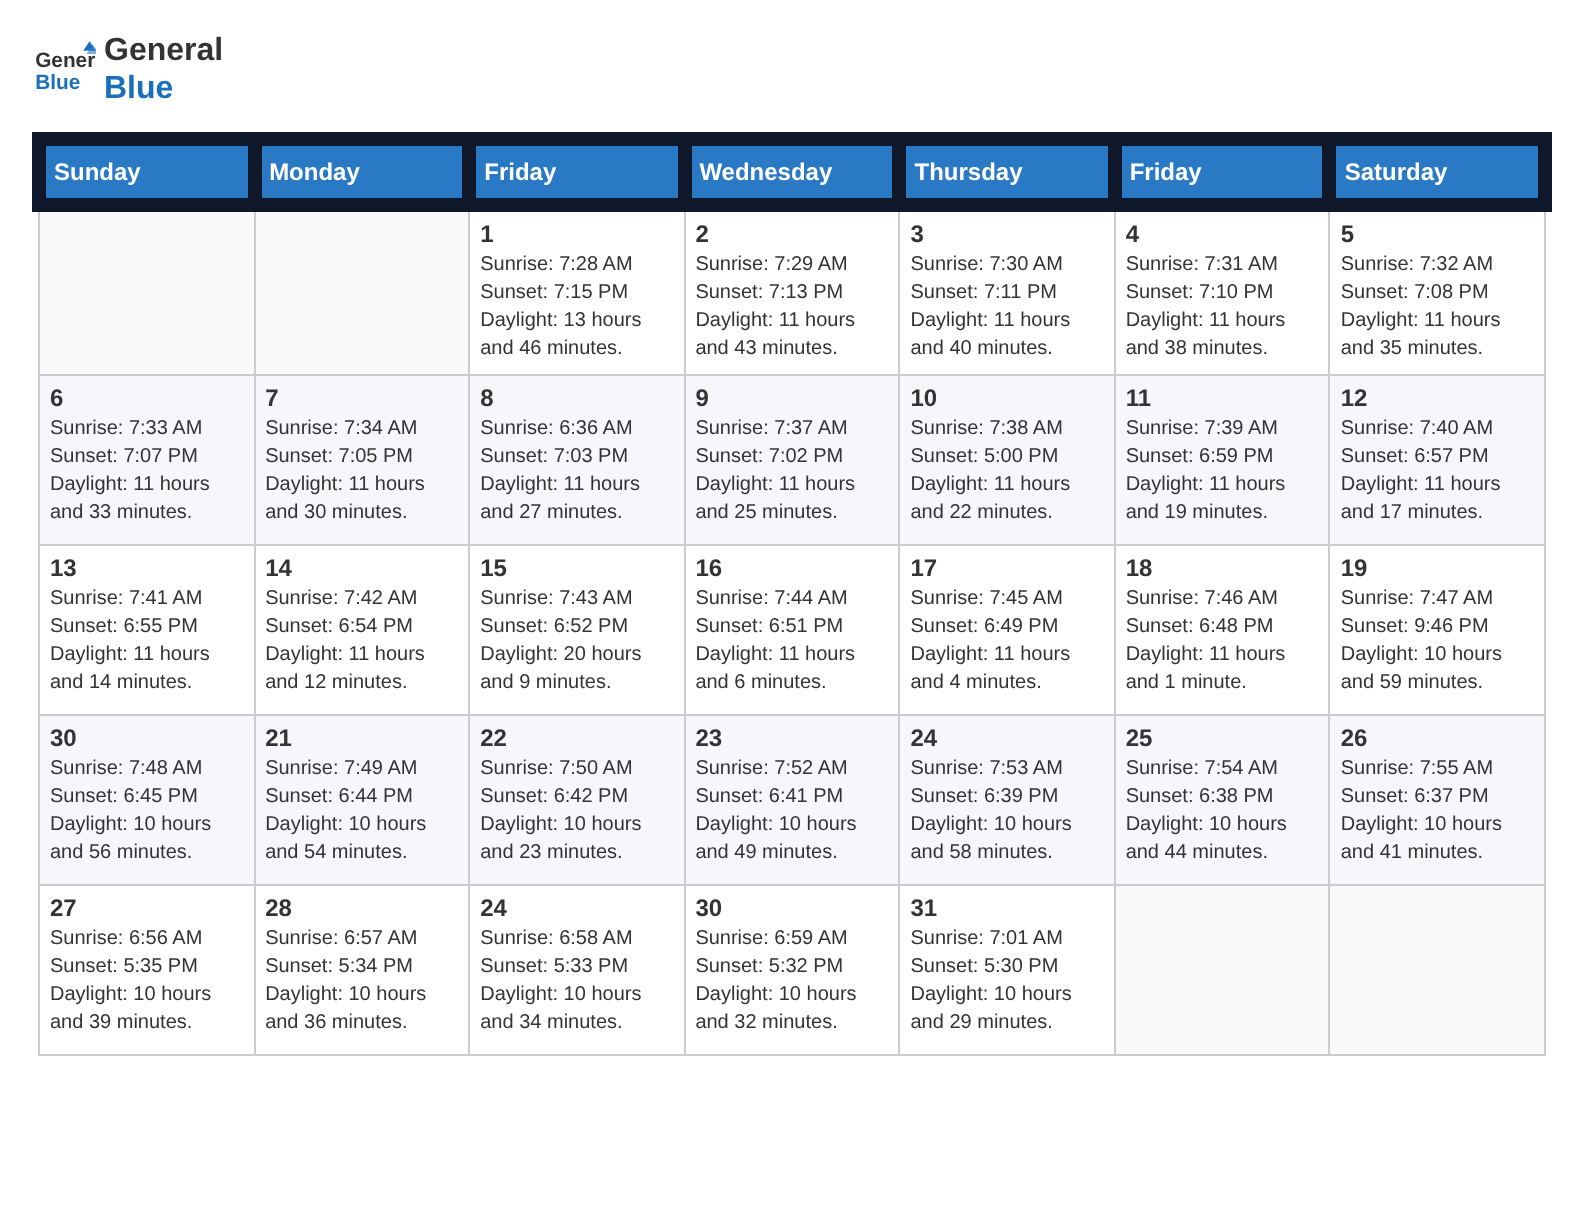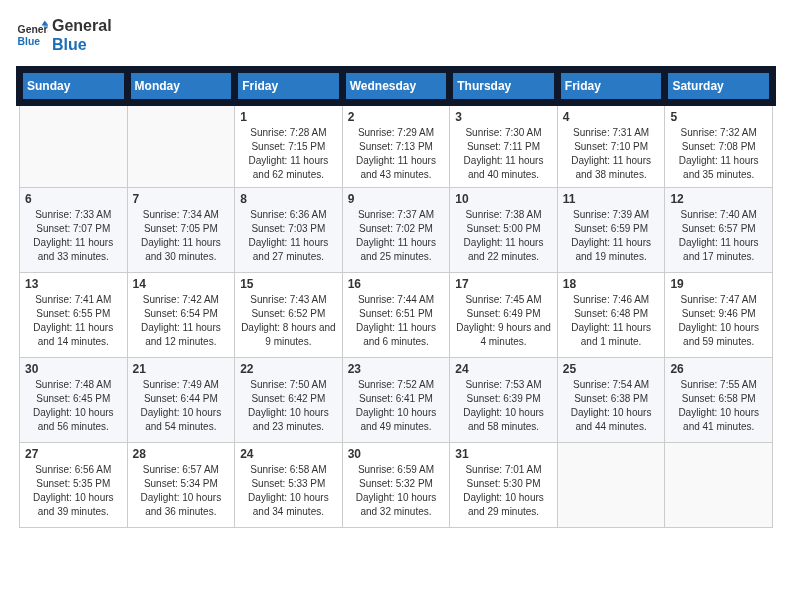--- a/index.html
+++ b/index.html
@@ -68,21 +68,20 @@
       font-size: 12px;
       font-weight: bold;
       color: #333;
       display: block;
       margin-bottom: 2px;
     }
     .day-info {
       font-size: 10px;
       color: #333;
       line-height: 1.4;
-      text-align: center;
     }
     .empty-cell {
       background: #f9f9f9;
     }
   </style>
 </head>
 <body>
 
 <div class="header">
   <div class="logo">
@@ -117,21 +116,21 @@
   </thead>
   <tbody id="calendar-body">
   <tr>
         <td class="empty-cell"></td>
         <td class="empty-cell"></td>
         <td>
           <span class="day-number">1</span>
         <div class="day-info">
           <span>Sunrise: 7:28 AM</span><br>
           <span>Sunset: 7:15 PM</span><br>
-          <span>Daylight: 11 hours and 62 minutes.</span>
+          <span>Daylight: 13 hours and 46 minutes.</span>
         </div>
         </td>
         <td>
           <span class="day-number">2</span>
         <div class="day-info">
           <span>Sunrise: 7:29 AM</span><br>
           <span>Sunset: 7:13 PM</span><br>
           <span>Daylight: 11 hours and 43 minutes.</span>
         </div>
         </td>
@@ -233,37 +232,37 @@
           <span>Sunrise: 7:42 AM</span><br>
           <span>Sunset: 6:54 PM</span><br>
           <span>Daylight: 11 hours and 12 minutes.</span>
         </div>
         </td>
         <td>
           <span class="day-number">15</span>
         <div class="day-info">
           <span>Sunrise: 7:43 AM</span><br>
           <span>Sunset: 6:52 PM</span><br>
-          <span>Daylight: 8 hours and 9 minutes.</span>
+          <span>Daylight: 20 hours and 9 minutes.</span>
         </div>
         </td>
         <td>
           <span class="day-number">16</span>
         <div class="day-info">
           <span>Sunrise: 7:44 AM</span><br>
           <span>Sunset: 6:51 PM</span><br>
           <span>Daylight: 11 hours and 6 minutes.</span>
         </div>
         </td>
         <td>
           <span class="day-number">17</span>
         <div class="day-info">
           <span>Sunrise: 7:45 AM</span><br>
           <span>Sunset: 6:49 PM</span><br>
-          <span>Daylight: 9 hours and 4 minutes.</span>
+          <span>Daylight: 11 hours and 4 minutes.</span>
         </div>
         </td>
         <td>
           <span class="day-number">18</span>
         <div class="day-info">
           <span>Sunrise: 7:46 AM</span><br>
           <span>Sunset: 6:48 PM</span><br>
           <span>Daylight: 11 hours and 1 minute.</span>
         </div>
         </td>
@@ -322,21 +321,21 @@
         <div class="day-info">
           <span>Sunrise: 7:54 AM</span><br>
           <span>Sunset: 6:38 PM</span><br>
           <span>Daylight: 10 hours and 44 minutes.</span>
         </div>
         </td>
         <td>
           <span class="day-number">26</span>
         <div class="day-info">
           <span>Sunrise: 7:55 AM</span><br>
-          <span>Sunset: 6:58 PM</span><br>
+          <span>Sunset: 6:37 PM</span><br>
           <span>Daylight: 10 hours and 41 minutes.</span>
         </div>
         </td>
       </tr>
       <tr>
         <td>
           <span class="day-number">27</span>
         <div class="day-info">
           <span>Sunrise: 6:56 AM</span><br>
           <span>Sunset: 5:35 PM</span><br>

